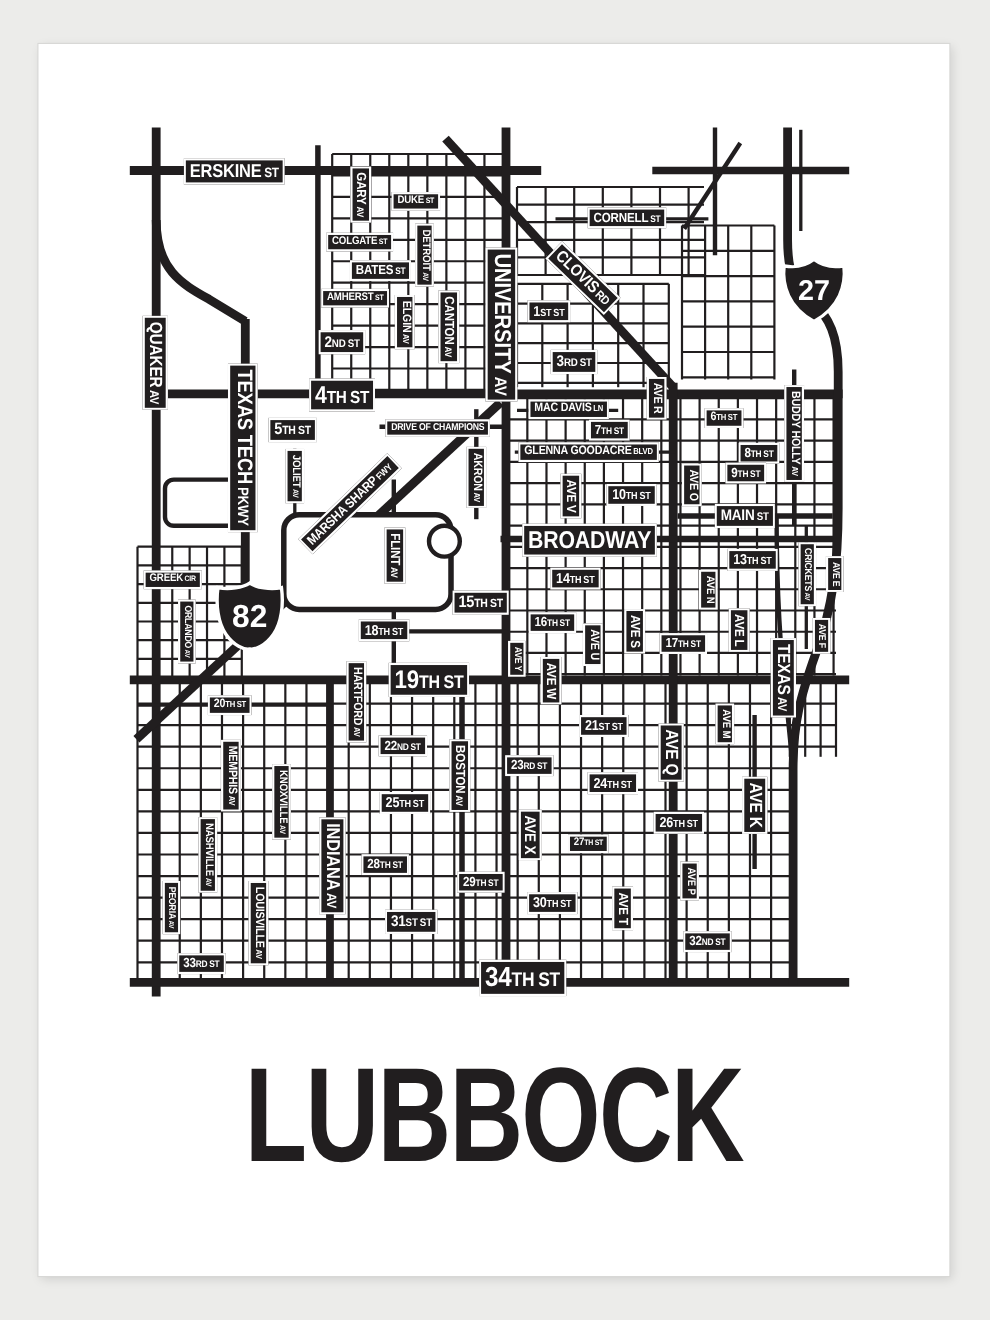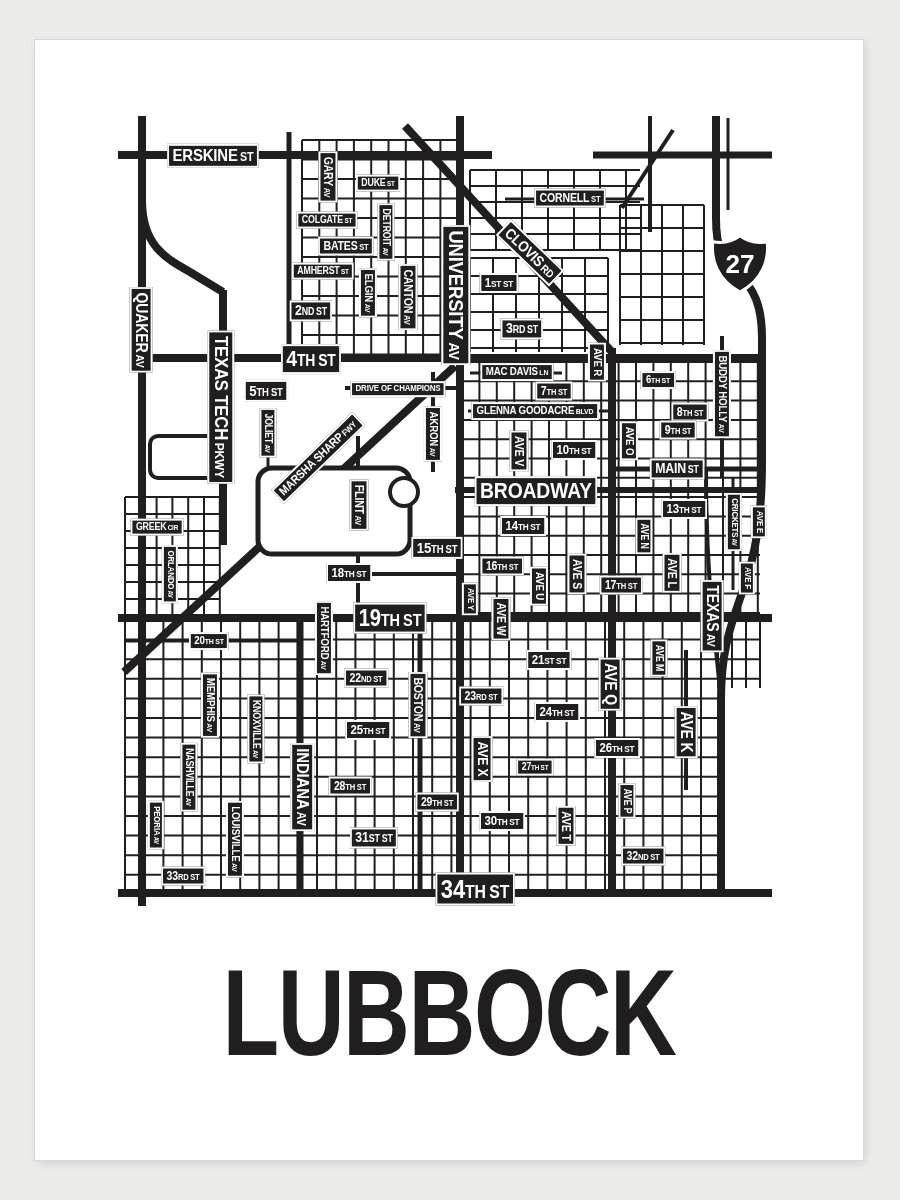--- a/index.html
+++ b/index.html
@@ -334,15 +334,21 @@
       <div class="lbl" style="left: 318px; top: 458px; font-size: 12px; transform: translate(-50%, -50%) rotate(-44deg) scaleX(0.88);"><span>MARSHA SHARP</span><span class="sfx sp">FWY</span></div>
     </div>
 
   <div class="shield" style="left:740px;top:264px">
     <svg width="62" height="64" viewBox="0 0 64 64">
       <path d="M32 3 C40 9 50 11 60 9 C62 27 56 48 32 61 C8 48 2 27 4 9 C14 11 24 9 32 3 Z" fill="#211e1f" stroke="#ffffff" stroke-width="3"></path>
       <text x="32" y="41" font-size="27" text-anchor="middle">27</text>
     </svg>
   </div>
 
+  <div class="shield" style="left:227px;top:560px">
+    <svg width="70" height="66" viewBox="0 0 64 64">
+      <path d="M32 3 C26 7 14 9 4 7 C2 22 4 38 11 48 C18 58 27 62 32 61 C37 62 46 58 53 48 C60 38 62 22 60 7 C50 9 38 7 32 3 Z" fill="#211e1f" stroke="#ffffff" stroke-width="3"></path>
+      <text x="32" y="42" font-size="28" text-anchor="middle">82</text>
+    </svg>
+  </div>
 </div>
 
 <div class="title">LUBBOCK</div>
 
 </body></html>

